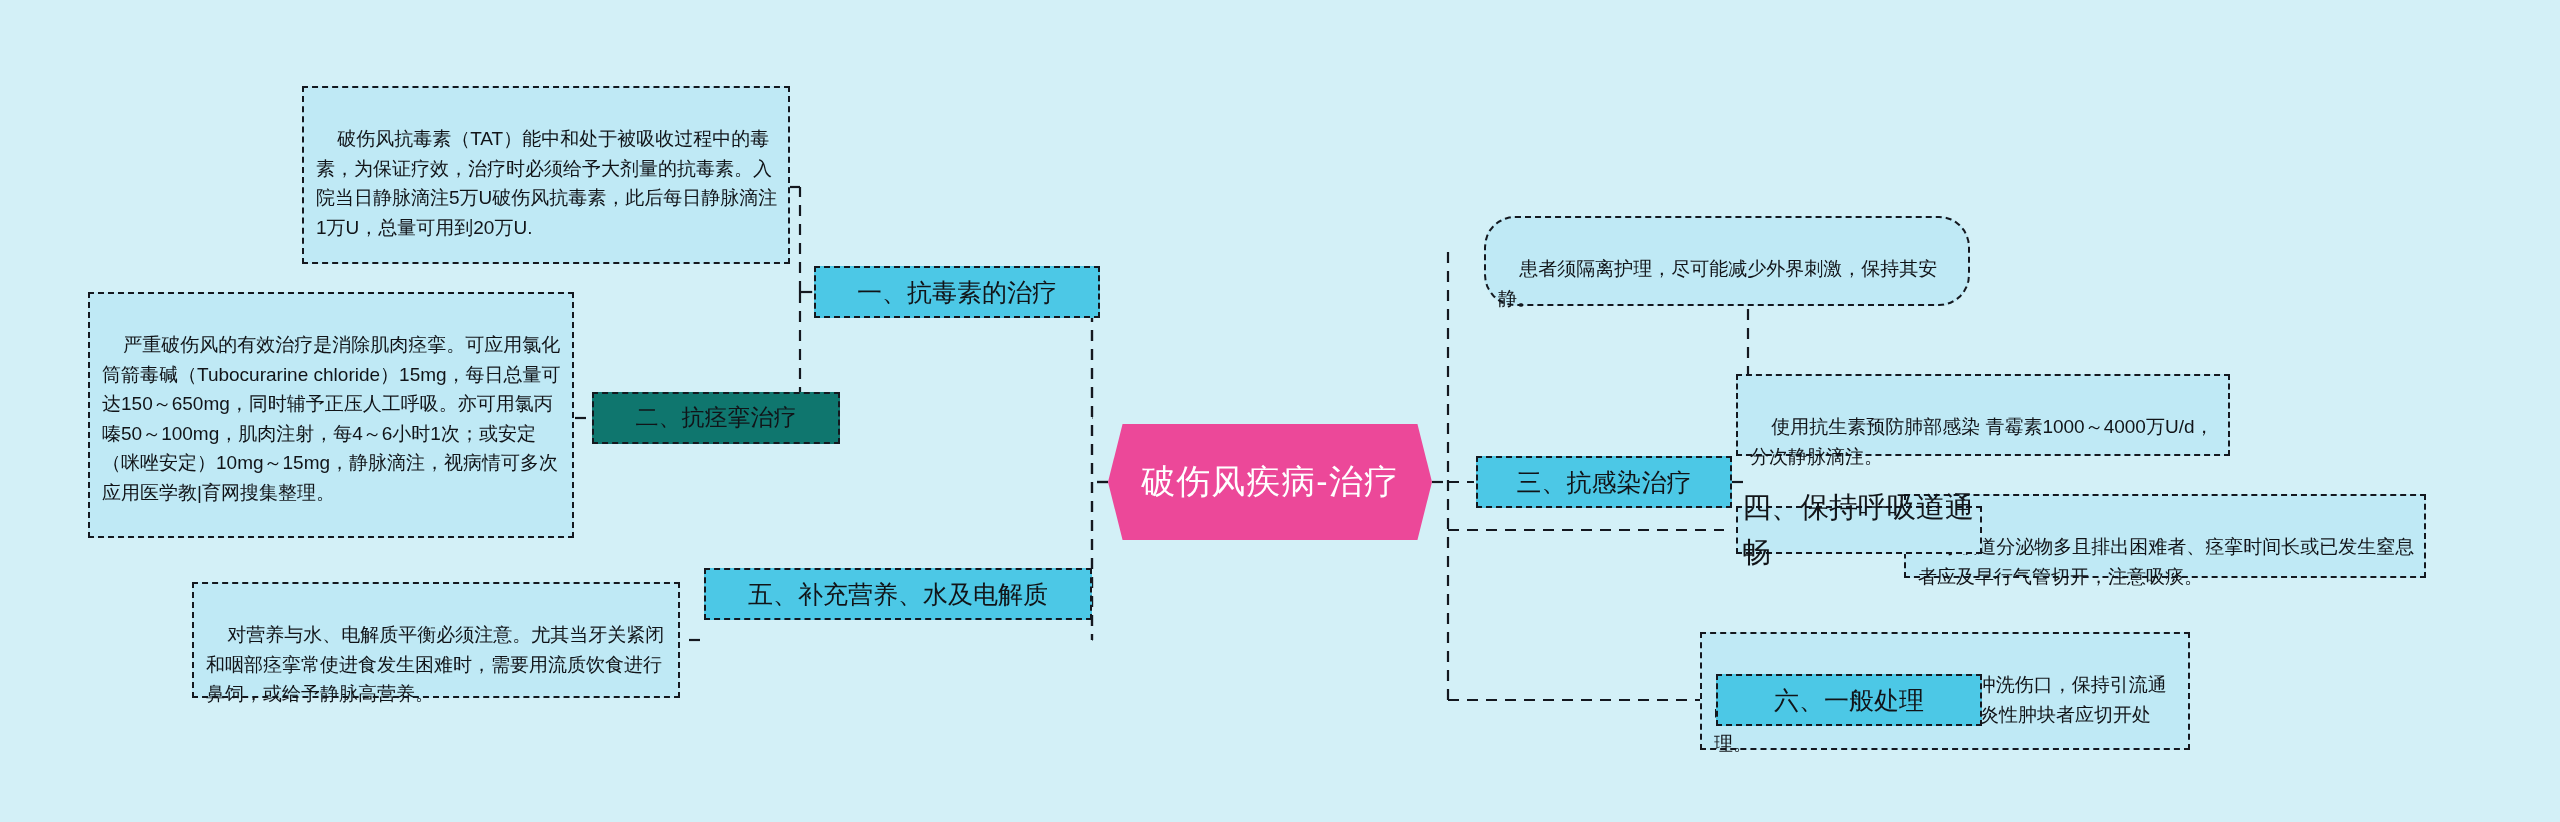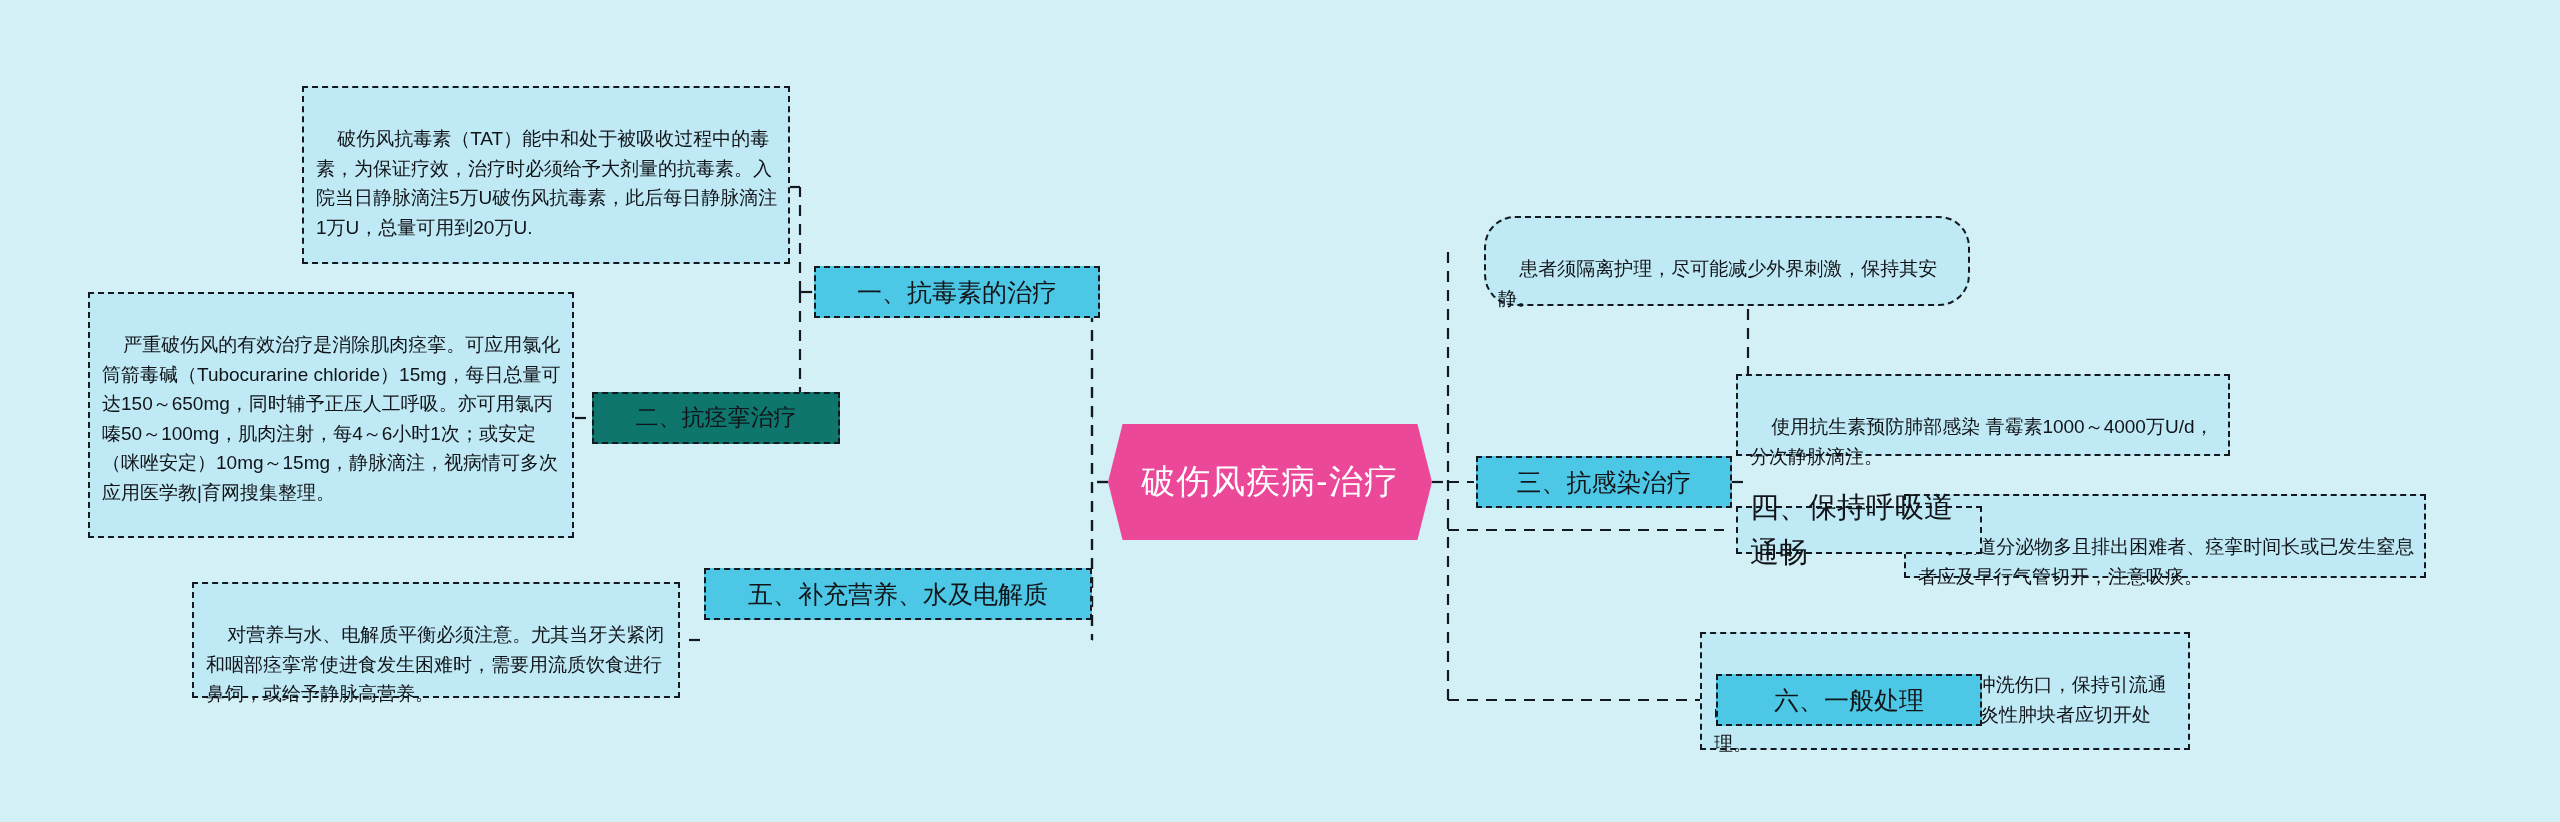--- a/index.html
+++ b/index.html
@@ -27,21 +27,21 @@
     background:#bfe9f5;
     border:2px dashed #14181f;
     padding:7px 4px 9px 12px;
     font-size:19px;
   }
 
   
   .branch{
     background:#4cc8e6;
     border:2px dashed #14181f;
-    padding:6px 12px;
+    padding:6px 4px;
     font-size:25px;
     display:flex;
     align-items:center;
     justify-content:center;
   }
   
   .branch.pale{
     background:#0f766e;
     font-size:23px;
   }

